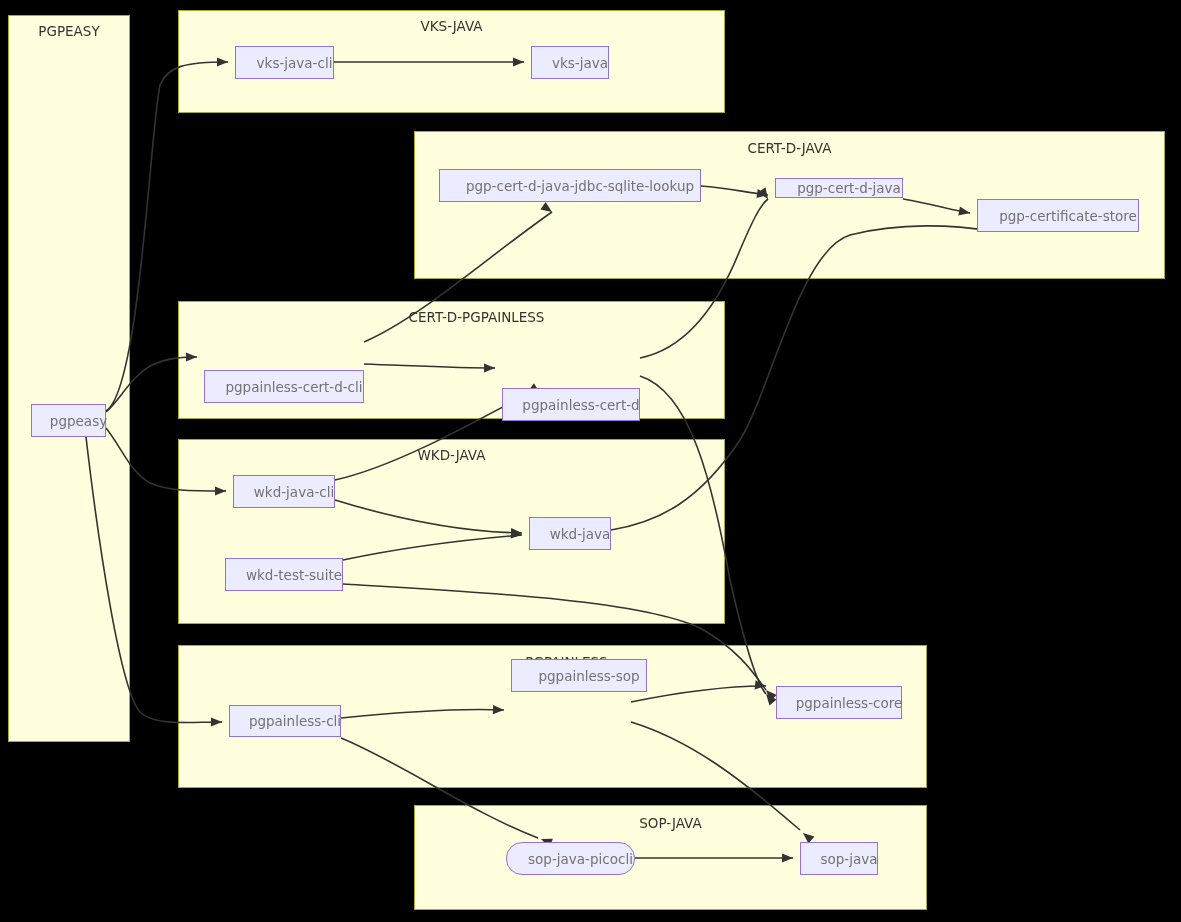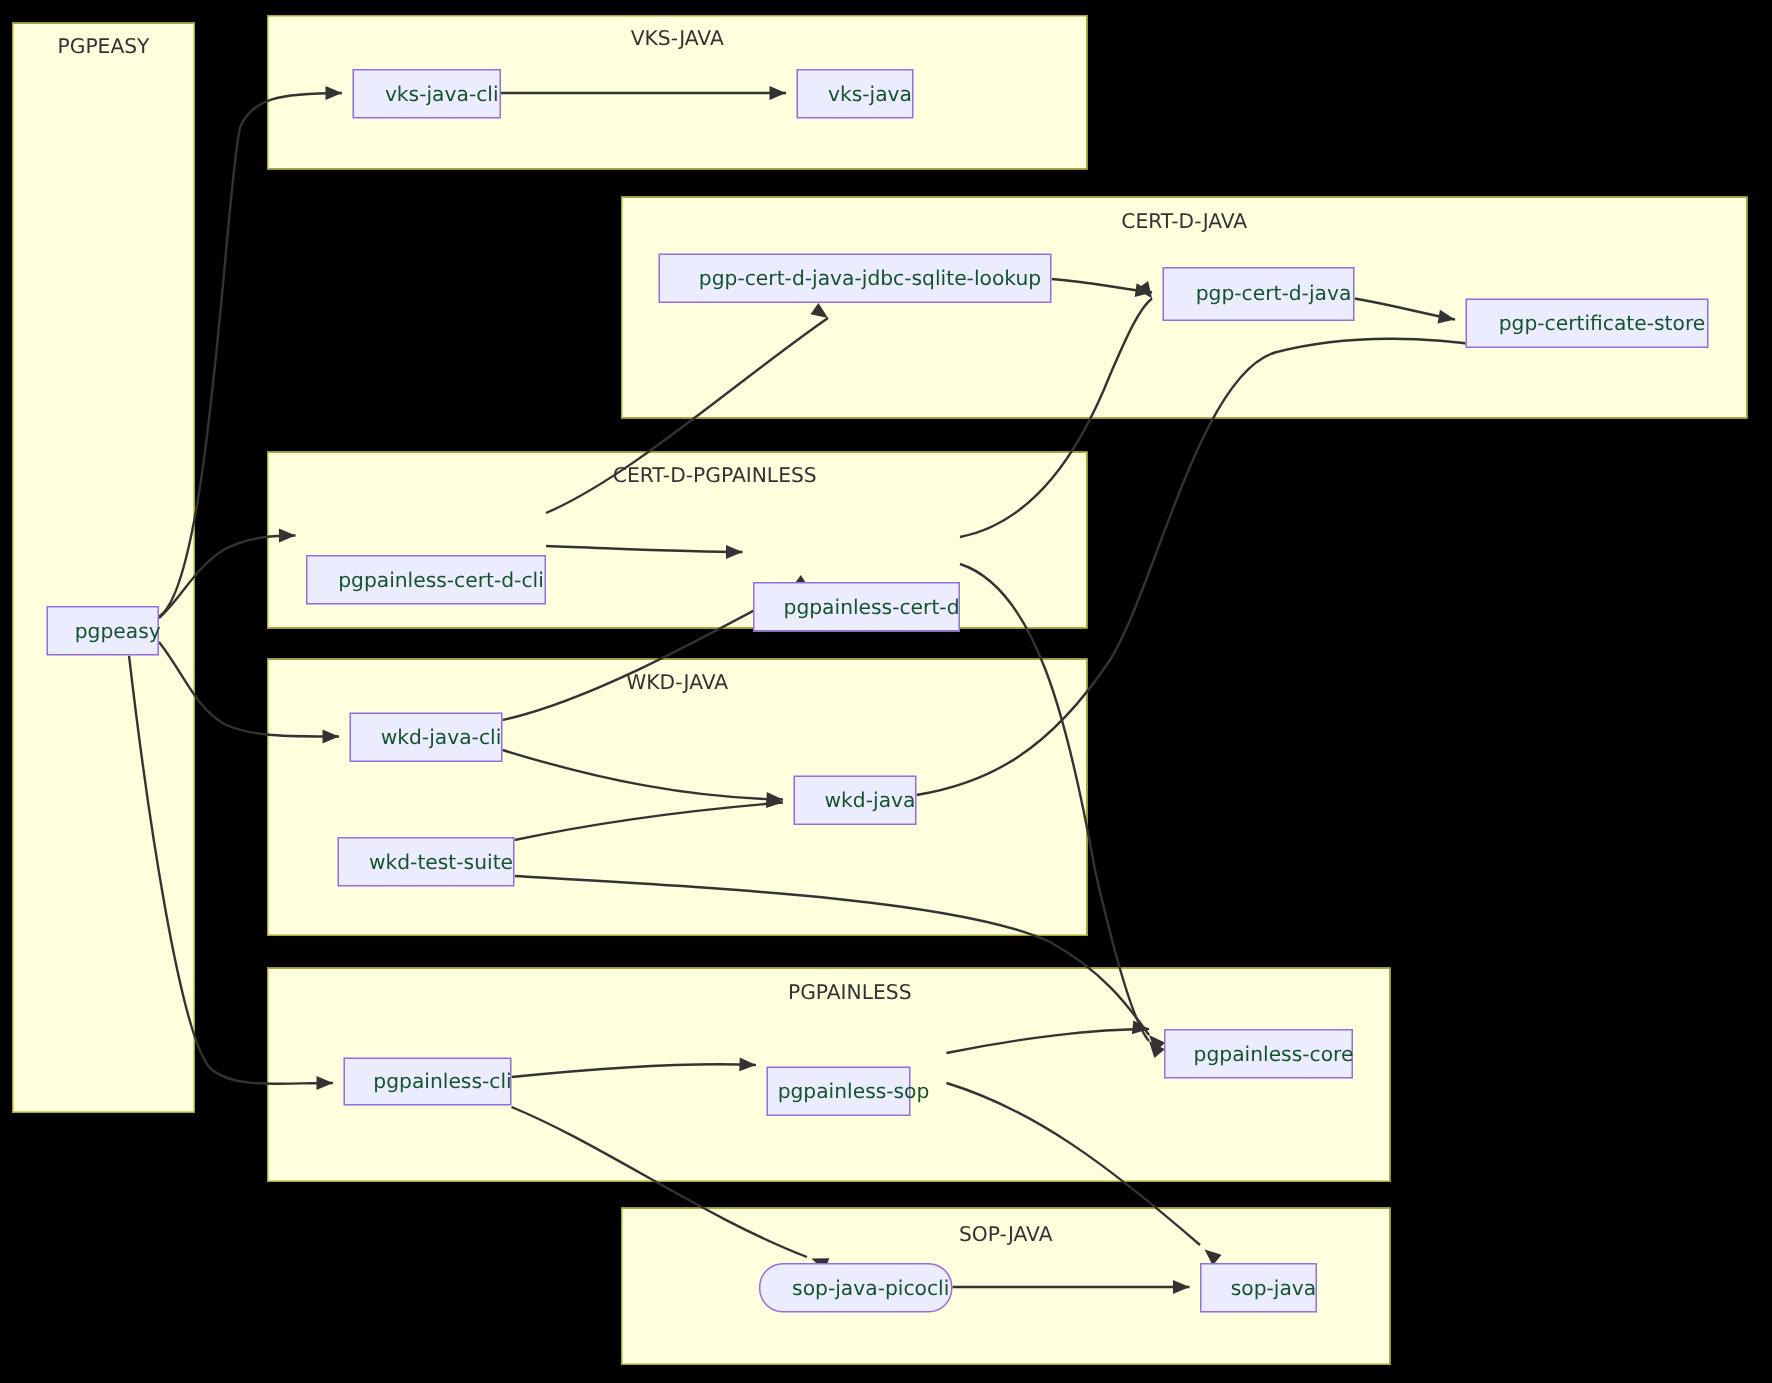--- a/index.html
+++ b/index.html
@@ -2,21 +2,21 @@
 <html><head>
 <meta charset="utf-8">
 <style>
   html,body{margin:0;padding:0;background:#000;}
   body{font-family:"DejaVu Sans","Liberation Sans",sans-serif;}
   #canvas{position:relative;width:1181px;height:922px;background:#000;overflow:hidden;}
   .cluster{position:absolute;background:#ffffde;border:1px solid #aaaa33;box-sizing:border-box;}
   .cluster-title{position:absolute;left:0;right:0;text-align:center;color:#333333;font-size:13.5px;
                  white-space:nowrap;pointer-events:none;}
   .node{position:absolute;background:#ececff;border:1px solid #9370db;box-sizing:border-box;
-        display:flex;align-items:center;justify-content:center;color:#14532d;font-size:13.5px;
+        display:flex;align-items:center;justify-content:center;color:#737373;font-size:13.5px;
         white-space:nowrap;padding-left:20px;}
   svg#edges{position:absolute;left:0;top:0;width:1181px;height:922px;pointer-events:none;}
   svg#edges path{fill:none;stroke:#333333;stroke-width:1.6px;}
   svg#edges polygon{fill:#333333;stroke:none;}
 </style>
 </head>
 <body>
 
 <div id="canvas">
   <div id="cluster-layer">
@@ -77,26 +77,26 @@
       <path d="M631,722 C690,740 740,778 800,830"></path>
       <polygon points="0,0 -11,-4.6 -11,4.6" transform="translate(803,833) rotate(220)"></polygon>
       <path d="M635,858 L793,858"></path>
       <polygon points="0,0 -11,-4.6 -11,4.6" transform="translate(793,858) rotate(0)"></polygon>
     </svg>
   <div id="node-layer">
       <div class="node" style="left: 31px; top: 404px; width: 75px; height: 33px;">pgpeasy</div>
       <div class="node" style="left: 235px; top: 46px; width: 99px; height: 33px;">vks-java-cli</div>
       <div class="node" style="left: 531px; top: 46px; width: 78px; height: 33px;">vks-java</div>
       <div class="node" style="left: 439px; top: 169px; width: 262px; height: 33px;">pgp-cert-d-java-jdbc-sqlite-lookup</div>
-      <div class="node" style="left: 775px; top: 178px; width: 128px; height: 36px;">pgp-cert-d-java</div>
+      <div class="node" style="left: 775px; top: 178px; width: 128px; height: 20px;">pgp-cert-d-java</div>
       <div class="node" style="left: 977px; top: 199px; width: 162px; height: 33px;">pgp-certificate-store</div>
       <div class="node" style="left: 204px; top: 342px; width: 160px; height: 33px; margin-top: 28px;">pgpainless-cert-d-cli</div>
       <div class="node" style="left: 502px; top: 352px; width: 138px; height: 33px; margin-top: 36px;">pgpainless-cert-d</div>
       <div class="node" style="left: 233px; top: 475px; width: 102px; height: 33px;">wkd-java-cli</div>
       <div class="node" style="left: 529px; top: 517px; width: 82px; height: 33px;">wkd-java</div>
       <div class="node" style="left: 225px; top: 558px; width: 118px; height: 33px;">wkd-test-suite</div>
       <div class="node" style="left: 229px; top: 705px; width: 112px; height: 32px;">pgpainless-cli</div>
-      <div class="node" style="left: 511px; top: 711px; width: 96px; height: 33px;">pgpainless-sop</div>
+      <div class="node" style="left: 511px; top: 659px; width: 136px; height: 33px;">pgpainless-sop</div>
       <div class="node" style="left: 776px; top: 686px; width: 126px; height: 33px;">pgpainless-core</div>
       <div class="node" style="left: 506px; top: 842px; width: 129px; height: 33px; border-radius: 16px;">sop-java-picocli</div>
       <div class="node" style="left: 800px; top: 842px; width: 78px; height: 33px;">sop-java</div>
     </div>
 </div>
 
 </body></html>

